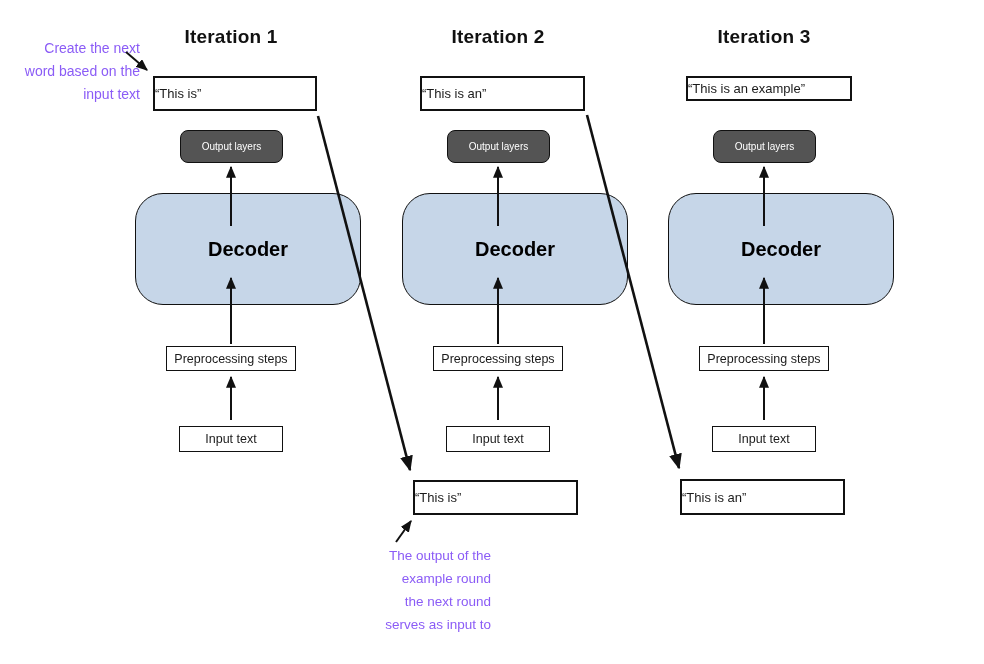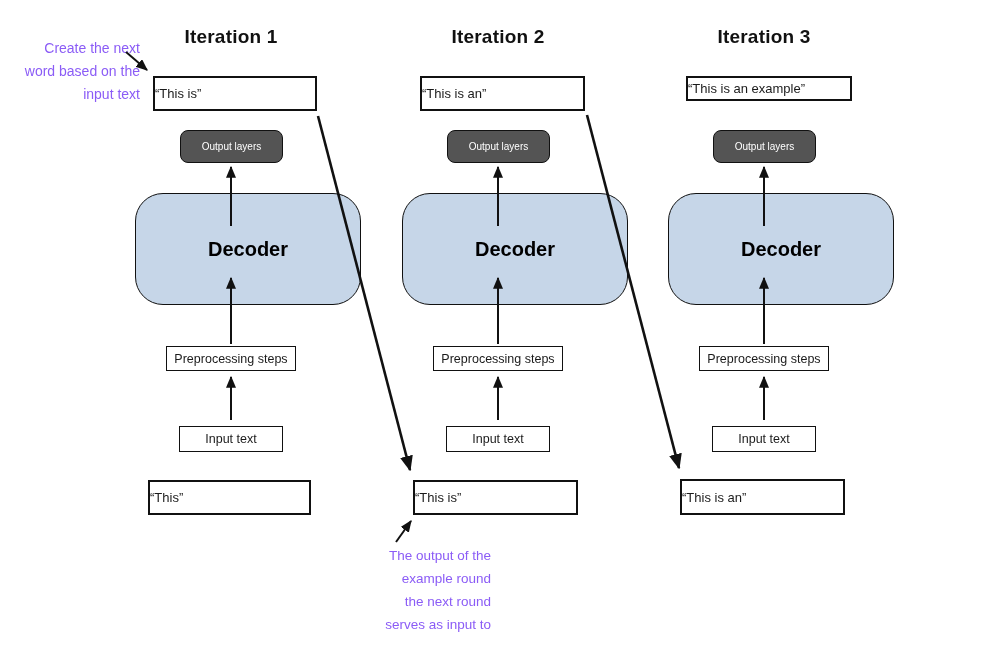--- a/index.html
+++ b/index.html
@@ -71,21 +71,20 @@
   <div class="decoder" style="left:668px;top:193px">Decoder</div>
 
   <div class="pill" style="left:166px;top:346px;width:130px;height:25px">Preprocessing steps</div>
   <div class="pill" style="left:433px;top:346px;width:130px;height:25px">Preprocessing steps</div>
   <div class="pill" style="left:699px;top:346px;width:130px;height:25px">Preprocessing steps</div>
 
   <div class="pill" style="left:179px;top:426px;width:104px;height:26px">Input text</div>
   <div class="pill" style="left:446px;top:426px;width:104px;height:26px">Input text</div>
   <div class="pill" style="left:712px;top:426px;width:104px;height:26px">Input text</div>
 
-  <div class="quote-box" style="left:148px;top:480px;width:163px;height:35px">“This”</div>
   <div class="quote-box" style="left:413px;top:480px;width:165px;height:35px">“This is”</div>
   <div class="quote-box" style="left:680px;top:479px;width:165px;height:36px">“This is an”</div>
 
   <div class="note" style="left:6px;top:37px;width:134px">
     <div>Create the next</div>
     <div>word based on the</div>
     <div>input text</div>
   </div>
 
   <div class="note small" style="left:341px;top:544px;width:150px">

